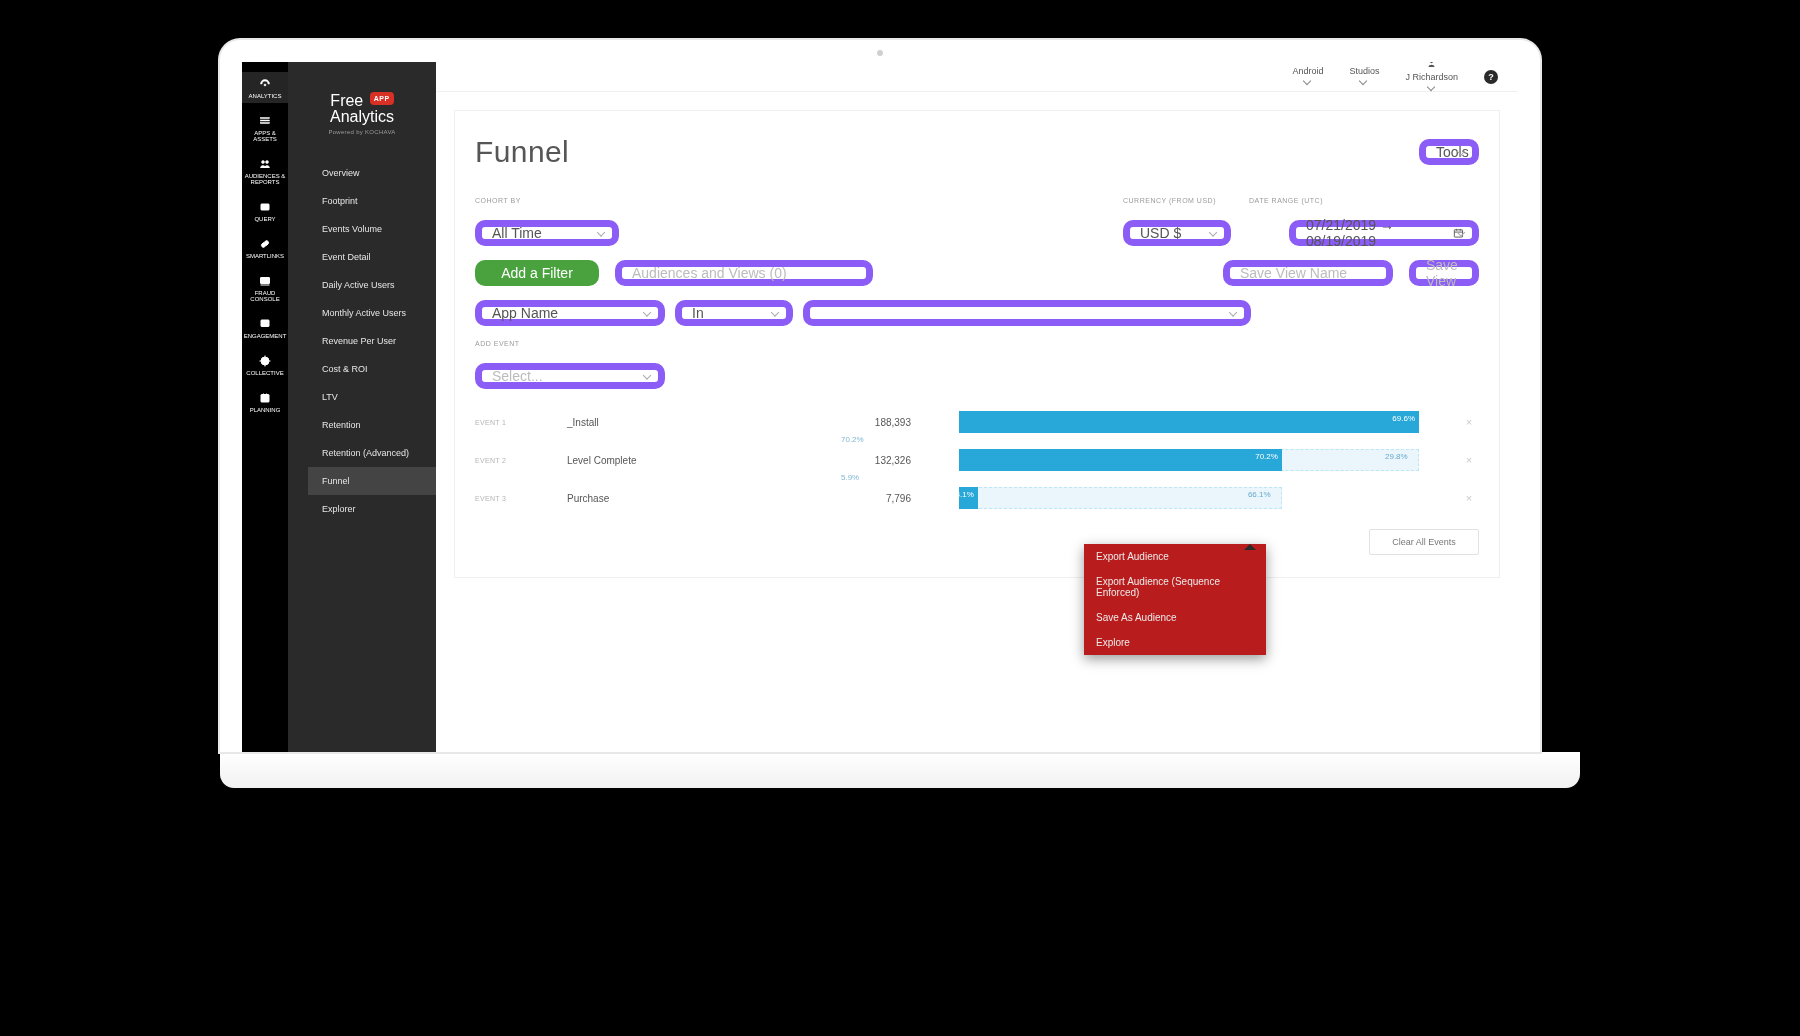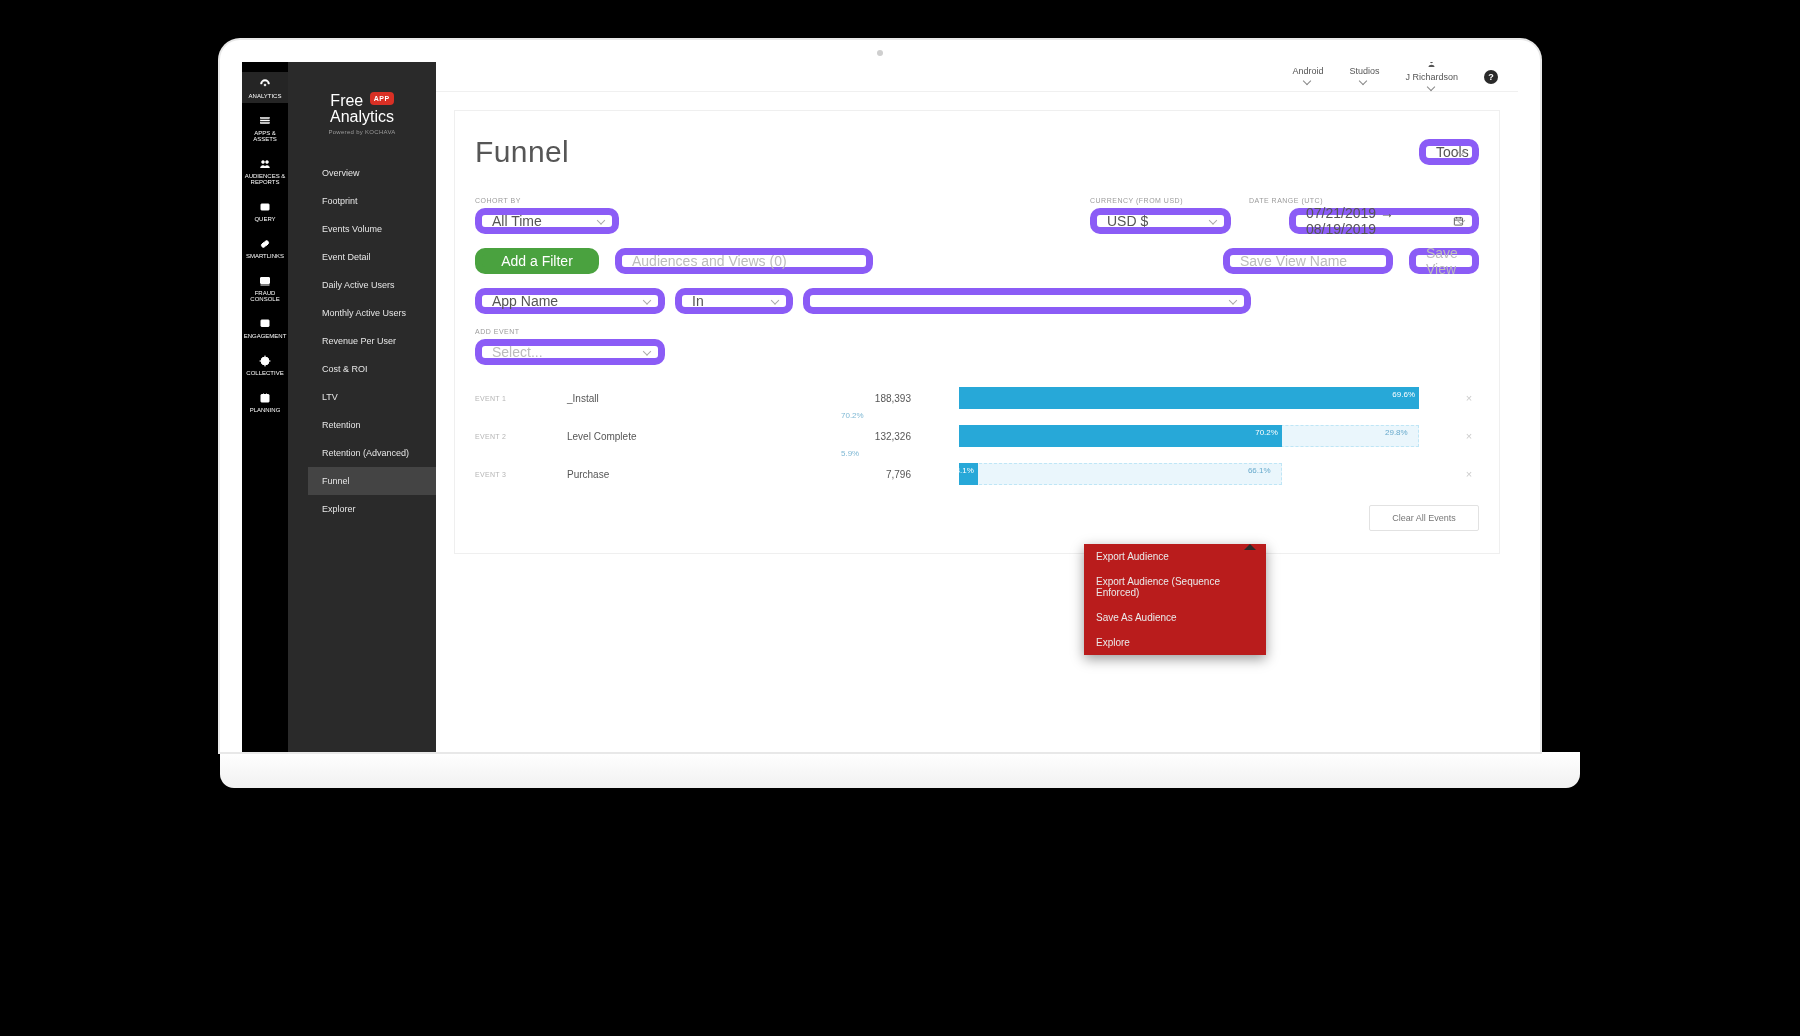--- a/index.html
+++ b/index.html
@@ -25,32 +25,32 @@
 .topbar { height: 30px; display: flex; align-items: center; justify-content: flex-end; gap: 26px; padding: 0 20px; font-size: 9px; color: #555; border-bottom: 1px solid #f0f0f0; }
 .topbar .group { display: flex; align-items: center; gap: 4px; cursor: pointer; flex-direction: column; }
 .chev { width: 8px; height: 8px; }
 .chev::after { content: ""; display: block; width: 5px; height: 5px; border-right: 1px solid #888; border-bottom: 1px solid #888; transform: rotate(45deg); margin-top: -2px; }
 .help { width: 14px; height: 14px; background: #2a2a2a; color: #fff; border-radius: 50%; display: flex; align-items: center; justify-content: center; font-size: 9px; font-weight: 700; }
 .content { padding: 24px 20px 0 20px; border: 1px solid #efefef; margin: 18px 18px 0 18px; background: #fff; }
 .titlebar { display: flex; align-items: center; justify-content: space-between; margin-bottom: 28px; }
 .page-title { font-size: 30px; font-weight: 200; color: #565656; letter-spacing: 0.4px; }
 .tools-select { width: 60px; }
 .controls-row { display: flex; gap: 18px; margin-bottom: 14px; }
-.field { display: flex; flex-direction: column; gap: 4px; }
+.field { display: flex; flex-direction: column; gap: 16px; }
 .field-label { font-size: 7px; color: #9b9b9b; letter-spacing: 0.5px; text-transform: uppercase; }
 .select, .textinput, .btn { height: 26px; border: 7px solid #8b5cf6; border-radius: 10px; font-size: 14px; color: #555; background: #fff; display: flex; align-items: center; padding: 0 10px; position: relative; cursor: pointer; }
 .select::after { content: ""; position: absolute; right: 8px; top: 50%; width: 5px; height: 5px; border-right: 1px solid #aaa; border-bottom: 1px solid #aaa; transform: translateY(-60%) rotate(45deg); }
 .btn-green { background: #4aa23f; color: #fff; border-color: #4aa23f; justify-content: center; cursor: pointer; }
 .btn-ghost { color: #bcbcbc; justify-content: center; cursor: pointer; }
 .textinput { color: #bcbcbc; }
 .row2 { display: flex; gap: 16px; margin-bottom: 14px; }
 .row3 { display: flex; gap: 10px; margin-bottom: 14px; }
 .w-cohort { width: 144px; }
 .spacer { flex: 1; }
-.w-currency { width: 141px; }
+.w-currency { width: 108px; }
 .w-date { width: 190px; display: flex; align-items: center; justify-content: space-between; margin-left: 40px; }
 .w-date .cal { width: 12px; height: 12px; }
 .w-add { width: 124px; }
 .w-aud { width: 258px; }
 .w-view { width: 170px; }
 .w-save { width: 70px; }
 .w-app { width: 190px; }
 .w-in { width: 118px; }
 .w-val { width: 448px; }
 .w-select { width: 190px; }

